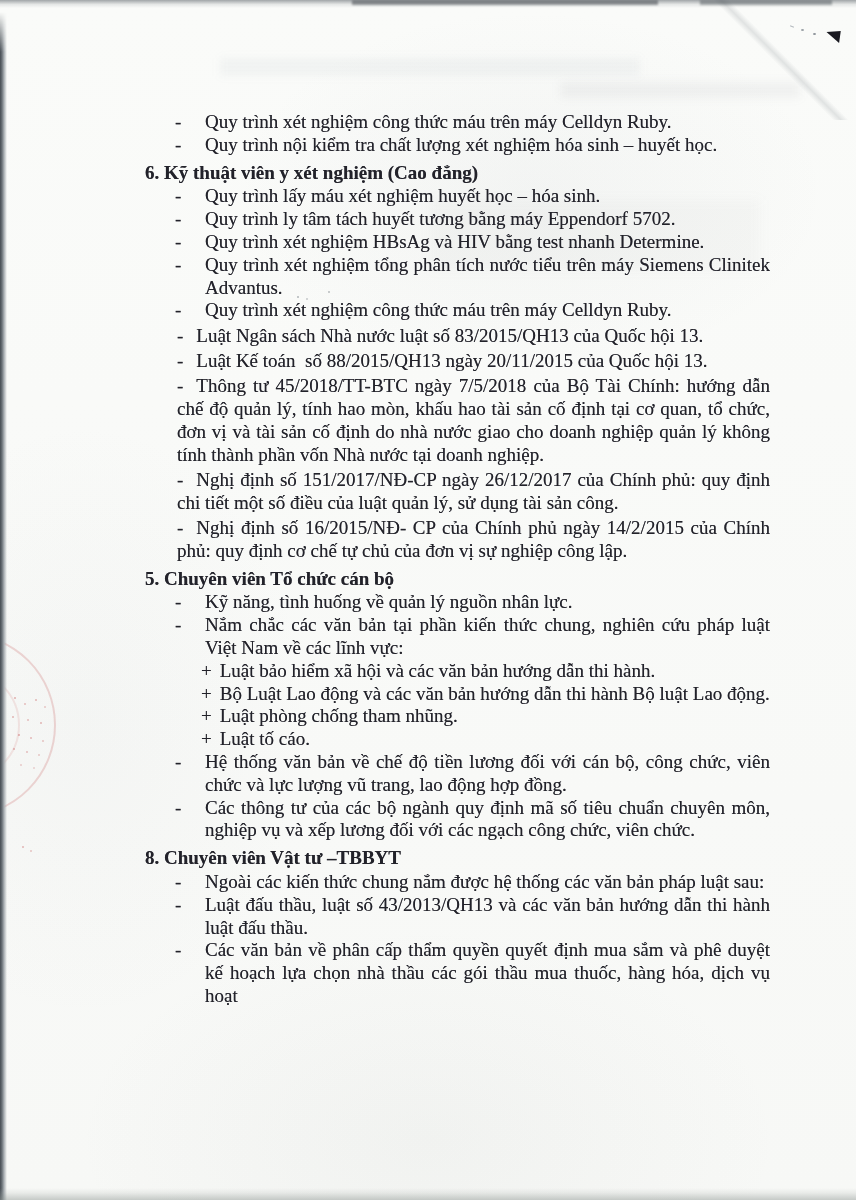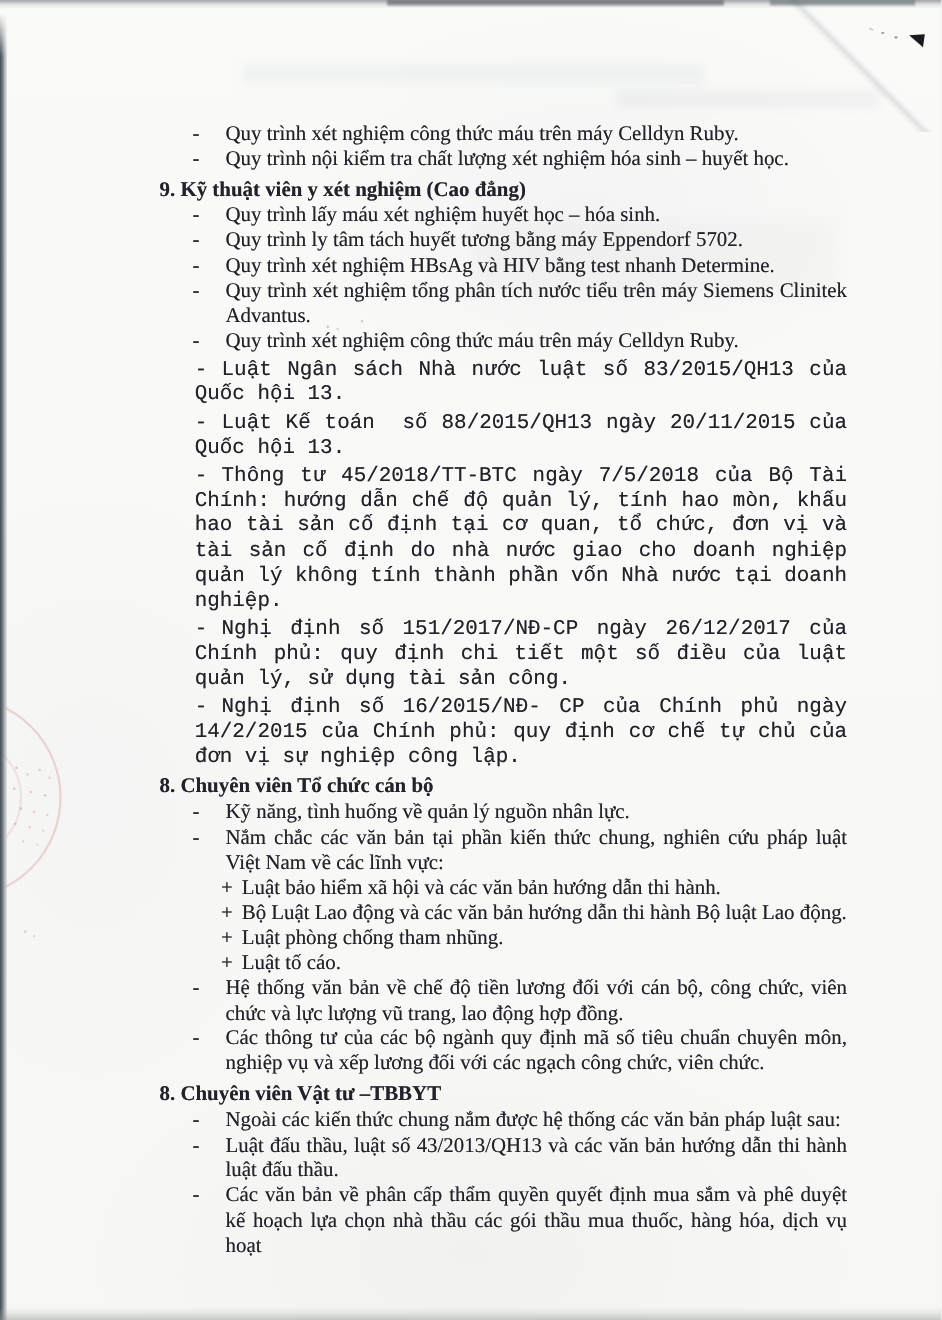--- a/index.html
+++ b/index.html
@@ -52,21 +52,21 @@
   .ghost3{position:absolute;left:430px;top:200px;width:330px;height:70px;background:rgba(120,128,136,0.04);filter:blur(6px);}
   .smudge-dots{position:absolute;left:288px;top:293px;width:2px;height:2px;
         box-shadow:0 0 rgba(122,128,135,.5), 9px 3px rgba(122,128,135,.42), 18px 5px rgba(122,128,135,.3), 40px -2px rgba(122,128,135,.38);}
   
   .doc{position:relative;padding:111px 86px 0 145px;color:#22222a;font-size:19px;
        text-shadow:0 0 0.5px rgba(28,28,38,0.55);}
   .blk{margin:0;line-height:22.8px;text-align:justify;}
   .heading{font-weight:700;margin:5px 0 1px;}
   .hang{position:relative;padding-left:60px;}
   .hang>.marker{position:absolute;left:30px;}
-  .para{margin:2.5px 0 2.5px 32px;padding-left:0;font-family:Liberation Mono, monospace;}
+  .para{margin:2.5px 0 2.5px 32px;padding-left:0;}
   .para>.marker{margin-right:13px;}
   .plus{padding-left:56px;}
   .plus>.marker{position:static;margin-right:8px;}
 </style>
 </head>
 <body>
 
 <div class="page">
   <div class="ghost1"></div>
   <div class="ghost2"></div>
@@ -74,32 +74,32 @@
 
   <div class="stamp-outer"></div>
   <div class="stamp-inner"></div>
   <div class="stamp-speckles"></div>
   <div class="red-tick-top"></div>
   <div class="red-tick-bottom"></div>
 
   <div class="doc">
       <p class="blk hang"><span class="marker">-</span>Quy trình xét nghiệm công thức máu trên máy Celldyn Ruby.</p>
       <p class="blk hang"><span class="marker">-</span>Quy trình nội kiểm tra chất lượng xét nghiệm hóa sinh – huyết học.</p>
-      <p class="blk heading">9. Kỹ thuật viên y xét nghiệm (Cao đẳng)</p>
+      <p class="blk heading">6. Kỹ thuật viên y xét nghiệm (Cao đẳng)</p>
       <p class="blk hang"><span class="marker">-</span>Quy trình lấy máu xét nghiệm huyết học – hóa sinh.</p>
       <p class="blk hang"><span class="marker">-</span>Quy trình ly tâm tách huyết tương bằng máy Eppendorf 5702.</p>
       <p class="blk hang"><span class="marker">-</span>Quy trình xét nghiệm HBsAg và HIV bằng test nhanh Determine.</p>
       <p class="blk hang"><span class="marker">-</span>Quy trình xét nghiệm tổng phân tích nước tiểu trên máy Siemens Clinitek Advantus.</p>
       <p class="blk hang"><span class="marker">-</span>Quy trình xét nghiệm công thức máu trên máy Celldyn Ruby.</p>
       <p class="blk para"><span class="marker">-</span>Luật Ngân sách Nhà nước luật số 83/2015/QH13 của Quốc hội 13.</p>
       <p class="blk para"><span class="marker">-</span>Luật Kế toán&nbsp; số 88/2015/QH13 ngày 20/11/2015 của Quốc hội 13.</p>
       <p class="blk para"><span class="marker">-</span>Thông tư 45/2018/TT-BTC ngày 7/5/2018 của Bộ Tài Chính: hướng dẫn chế độ quản lý, tính hao mòn, khấu hao tài sản cố định tại cơ quan, tổ chức, đơn vị và tài sản cố định do nhà nước giao cho doanh nghiệp quản lý không tính thành phần vốn Nhà nước tại doanh nghiệp.</p>
       <p class="blk para"><span class="marker">-</span>Nghị định số 151/2017/NĐ-CP ngày 26/12/2017 của Chính phủ: quy định chi tiết một số điều của luật quản lý, sử dụng tài sản công.</p>
       <p class="blk para"><span class="marker">-</span>Nghị định số 16/2015/NĐ- CP của Chính phủ ngày 14/2/2015 của Chính phủ: quy định cơ chế tự chủ của đơn vị sự nghiệp công lập.</p>
-      <p class="blk heading">8. Chuyên viên Tổ chức cán bộ</p>
+      <p class="blk heading">5. Chuyên viên Tổ chức cán bộ</p>
       <p class="blk hang"><span class="marker">-</span>Kỹ năng, tình huống về quản lý nguồn nhân lực.</p>
       <p class="blk hang"><span class="marker">-</span>Nắm chắc các văn bản tại phần kiến thức chung, nghiên cứu pháp luật Việt Nam về các lĩnh vực:</p>
       <p class="blk hang plus"><span class="marker">+</span>Luật bảo hiểm xã hội và các văn bản hướng dẫn thi hành.</p>
       <p class="blk hang plus"><span class="marker">+</span>Bộ Luật Lao động và các văn bản hướng dẫn thi hành Bộ luật Lao động.</p>
       <p class="blk hang plus"><span class="marker">+</span>Luật phòng chống tham nhũng.</p>
       <p class="blk hang plus"><span class="marker">+</span>Luật tố cáo.</p>
       <p class="blk hang"><span class="marker">-</span>Hệ thống văn bản về chế độ tiền lương đối với cán bộ, công chức, viên chức và lực lượng vũ trang, lao động hợp đồng.</p>
       <p class="blk hang"><span class="marker">-</span>Các thông tư của các bộ ngành quy định mã số tiêu chuẩn chuyên môn, nghiệp vụ và xếp lương đối với các ngạch công chức, viên chức.</p>
       <p class="blk heading">8. Chuyên viên Vật tư –TBBYT</p>
       <p class="blk hang"><span class="marker">-</span>Ngoài các kiến thức chung nắm được hệ thống các văn bản pháp luật sau:</p>

